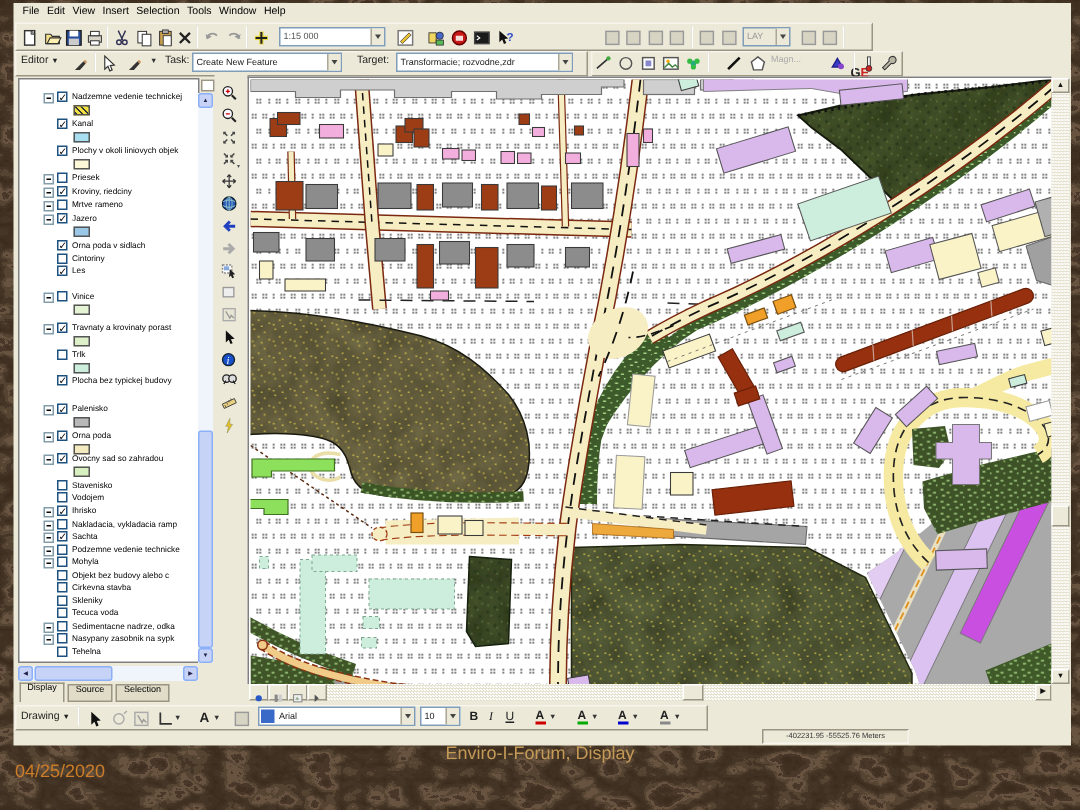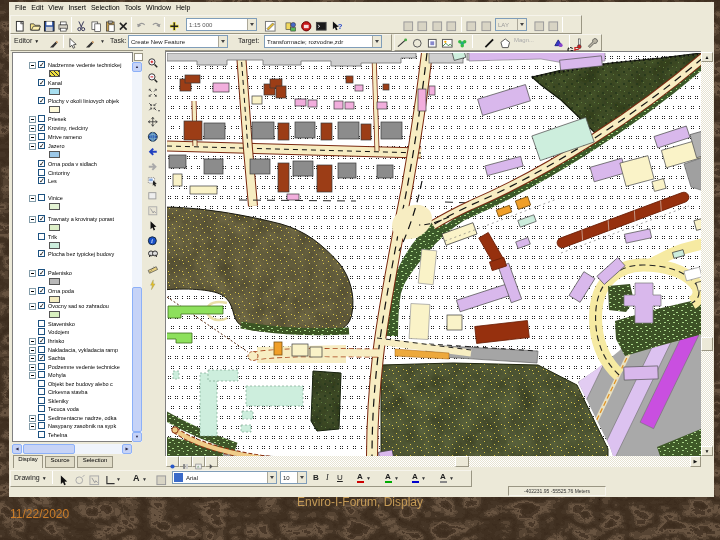--- a/index.html
+++ b/index.html
@@ -718,13 +718,13 @@
     <div style="position:absolute;left:123px;top:60px;width:10px;height:10px;background:#c6d3f7;border:1px solid #8cb0f8;border-radius:2px;font-size:4px;text-align:center;line-height:8px;color:#224;">▲</div>
     <div style="position:absolute;left:123px;top:430px;width:10px;height:10px;background:#c6d3f7;border:1px solid #8cb0f8;border-radius:2px;font-size:4px;text-align:center;line-height:8px;color:#224;">▼</div>
     <div style="position:absolute;left:123px;top:285px;width:10px;height:145px;background:#c6d3f7;border:1px solid #8cb0f8;border-radius:2px;"></div>
     <div style="position:absolute;left:125px;top:51px;width:9px;height:8px;background:#fff;border:1px solid #9a9683;"></div>
     <div style="position:absolute;left:3px;top:442px;width:120px;height:10px;background:#f0f4fb;"></div>
     <div style="position:absolute;left:3px;top:442px;width:10px;height:10px;background:#c6d3f7;border:1px solid #8cb0f8;border-radius:2px;font-size:4px;text-align:center;line-height:8px;color:#224;">◀</div>
     <div style="position:absolute;left:113px;top:442px;width:10px;height:10px;background:#c6d3f7;border:1px solid #8cb0f8;border-radius:2px;font-size:4px;text-align:center;line-height:8px;color:#224;">▶</div>
     <div style="position:absolute;left:14px;top:442px;width:52px;height:10px;background:#c6d3f7;border:1px solid #8cb0f8;border-radius:2px;"></div>
 <div style="position:absolute;left:499px;top:484px;width:98px;height:10px;background:#ece9d8;border:1px solid;border-color:#9a9683 #f6f4ec #f6f4ec #9a9683;font-size:5px;color:#333;text-align:center;line-height:9px;">-402231.95  -55525.76 Meters</div>
 </div>
-<div style="position:absolute;left:10px;top:507px;font-size:12px;color:#cc7d28;">11/22/2020</div>
+<div style="position:absolute;left:10px;top:507px;font-size:12px;color:#cc7d28;">04/25/2020</div>
 <div style="position:absolute;left:0;top:495px;width:720px;text-align:center;font-size:12px;color:#c49a56;">Enviro-I-Forum, Display</div>
 </body></html>

